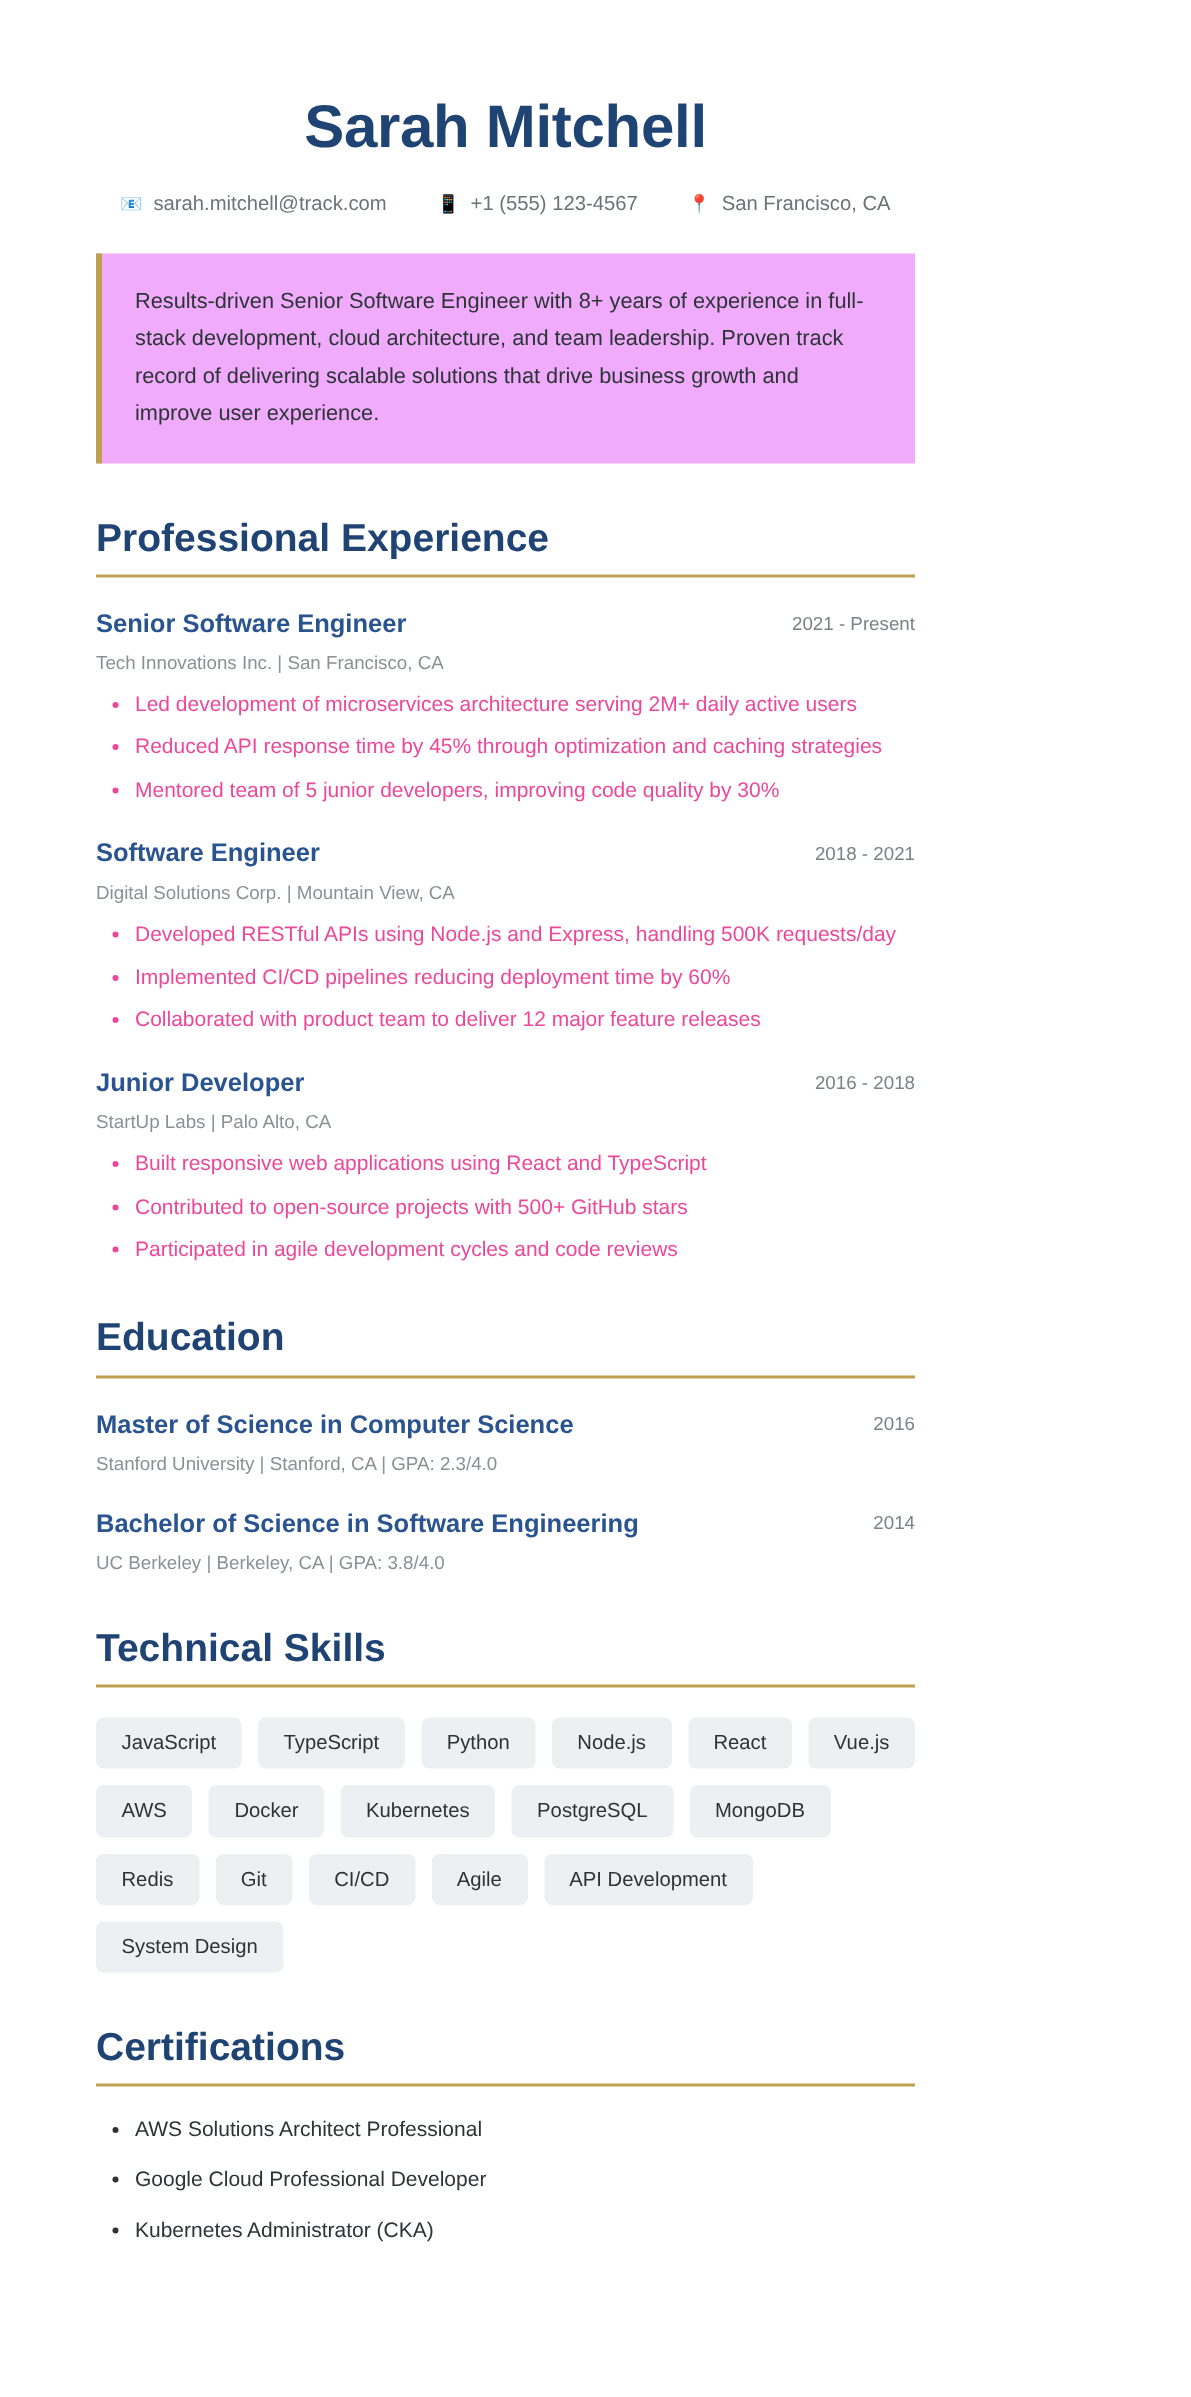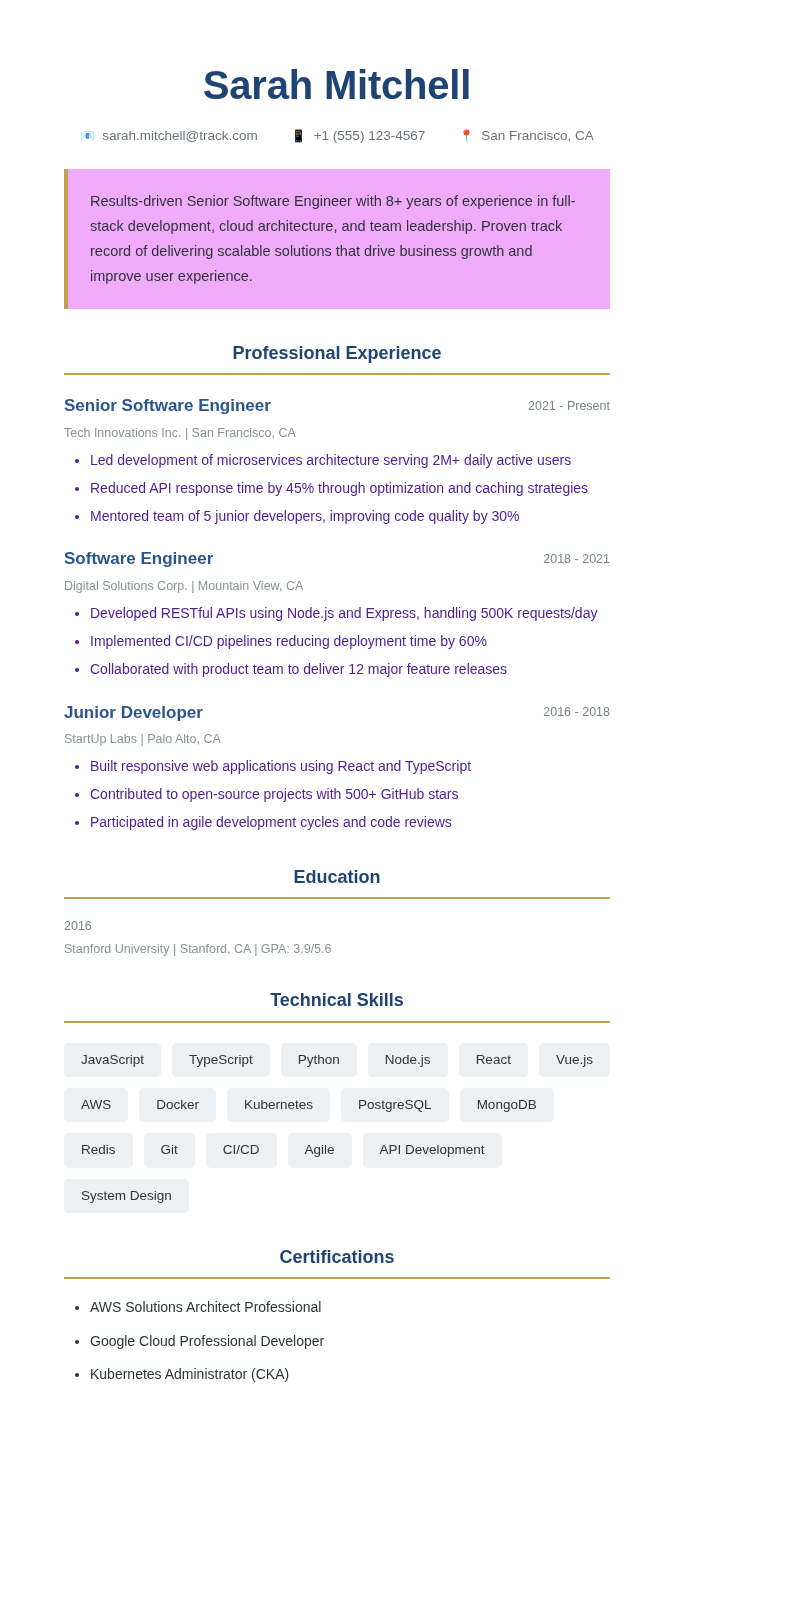--- a/index.html
+++ b/index.html
@@ -57,26 +57,25 @@
     border-left: 4px solid #bf9f50;
     padding: 20px 22px 20px 22px;
     font-size: 14.5px;
     line-height: 1.72;
     color: #2d3436;
   }
 
   
   .section { margin-top: 34px; }
   .section-title {
-    font-size: 18px;
+    font-size: 26px;
     font-weight: bold;
     color: #1f4373;
     margin: 0;
     line-height: 1.2;
-    text-align: center;
   }
   .section-rule {
     height: 2px;
     background: #bf9f50;
     margin-top: 9px;
   }
 
   
   .entry { margin-top: 22px; }
   .entry:first-of-type { margin-top: 20px; }
@@ -103,21 +102,21 @@
     font-size: 12.5px;
     color: #8a9196;
   }
   .bullets {
     margin: 10px 0 0 0;
     padding-left: 26px;
   }
   .bullets li {
     font-size: 14px;
     line-height: 1.45;
-    color: #4c1d95;
+    color: #ec4899;
     margin-bottom: 8px;
   }
   .bullets li:last-child { margin-bottom: 0; }
 
   
   .edu-entry { margin-top: 22px; }
   .edu-entry:first-of-type { margin-top: 20px; }
   .edu-title {
     font-size: 17px;
     font-weight: bold;
@@ -236,23 +235,31 @@
         </div>
       </div>
   </section>
 
   <section class="section">
     <h2 class="section-title">Education</h2>
     <div class="section-rule"></div>
     <div id="education-list">
         <div class="edu-entry">
           <div class="entry-head">
+            <div class="edu-title">Master of Science in Computer Science</div>
             <div class="edu-date">2016</div>
           </div>
-          <div class="edu-meta">Stanford University | Stanford, CA | GPA: 3.9/5.6</div>
+          <div class="edu-meta">Stanford University | Stanford, CA | GPA: 2.3/4.0</div>
+        </div>
+        <div class="edu-entry">
+          <div class="entry-head">
+            <div class="edu-title">Bachelor of Science in Software Engineering</div>
+            <div class="edu-date">2014</div>
+          </div>
+          <div class="edu-meta">UC Berkeley | Berkeley, CA | GPA: 3.8/4.0</div>
         </div>
       </div>
   </section>
 
   <section class="section">
     <h2 class="section-title">Technical Skills</h2>
     <div class="section-rule"></div>
     <div class="skills-wrap" id="skills-list">
         <span class="skill-tag">JavaScript</span>
         <span class="skill-tag">TypeScript</span>

